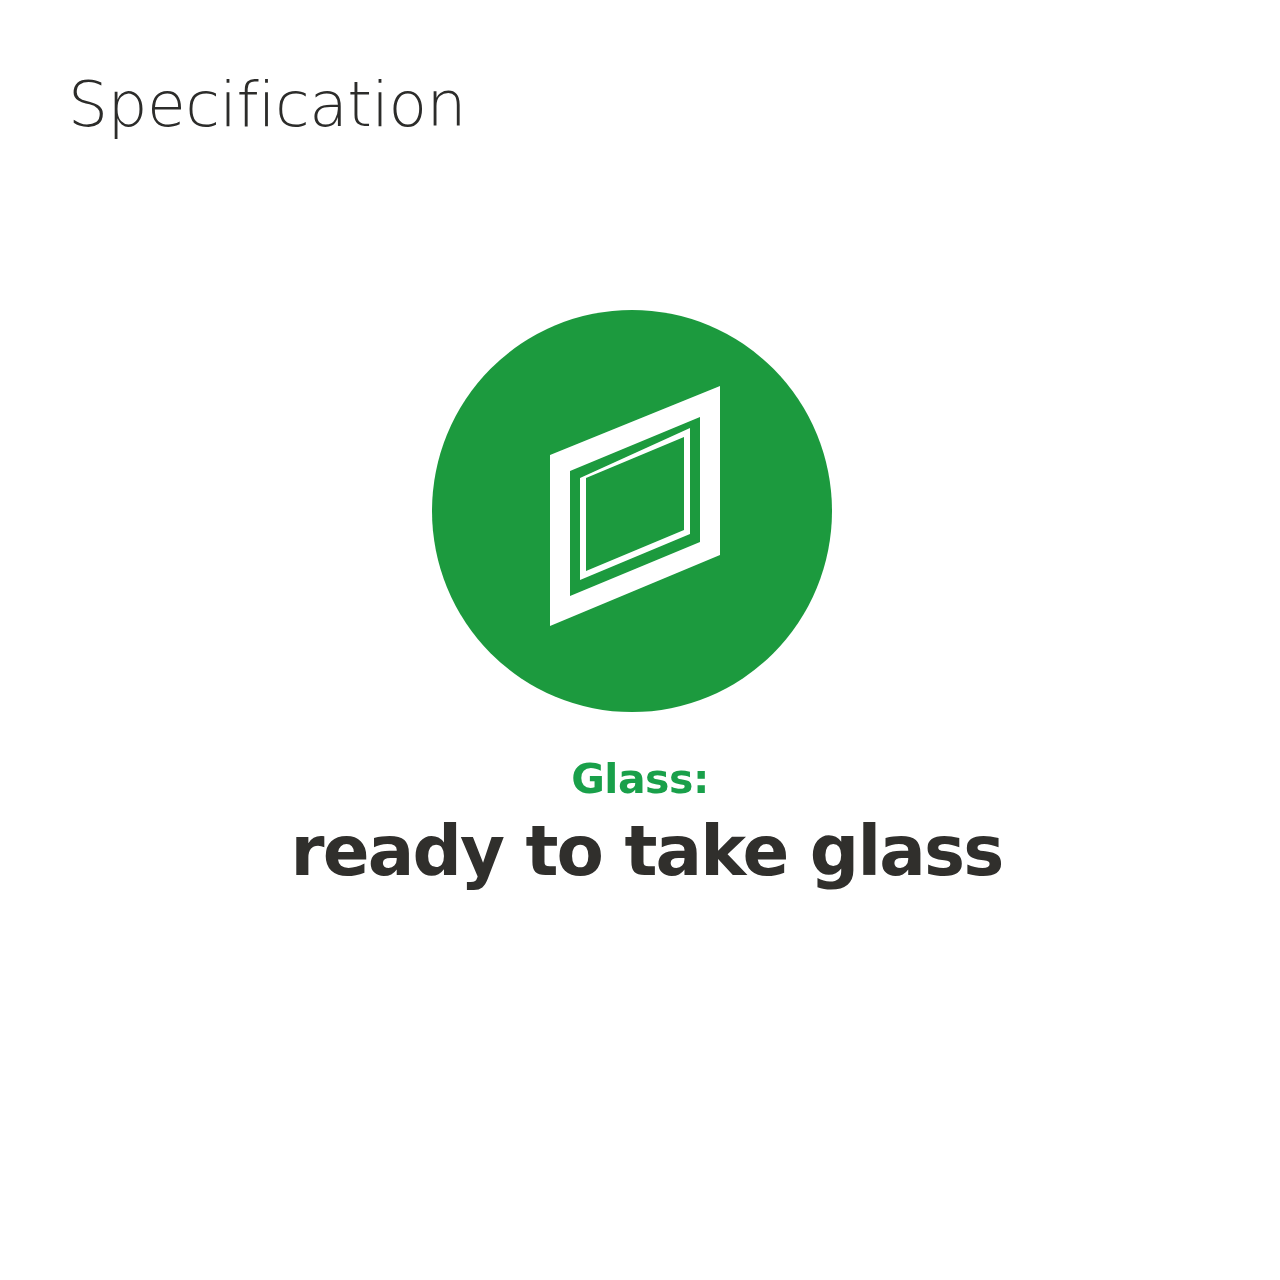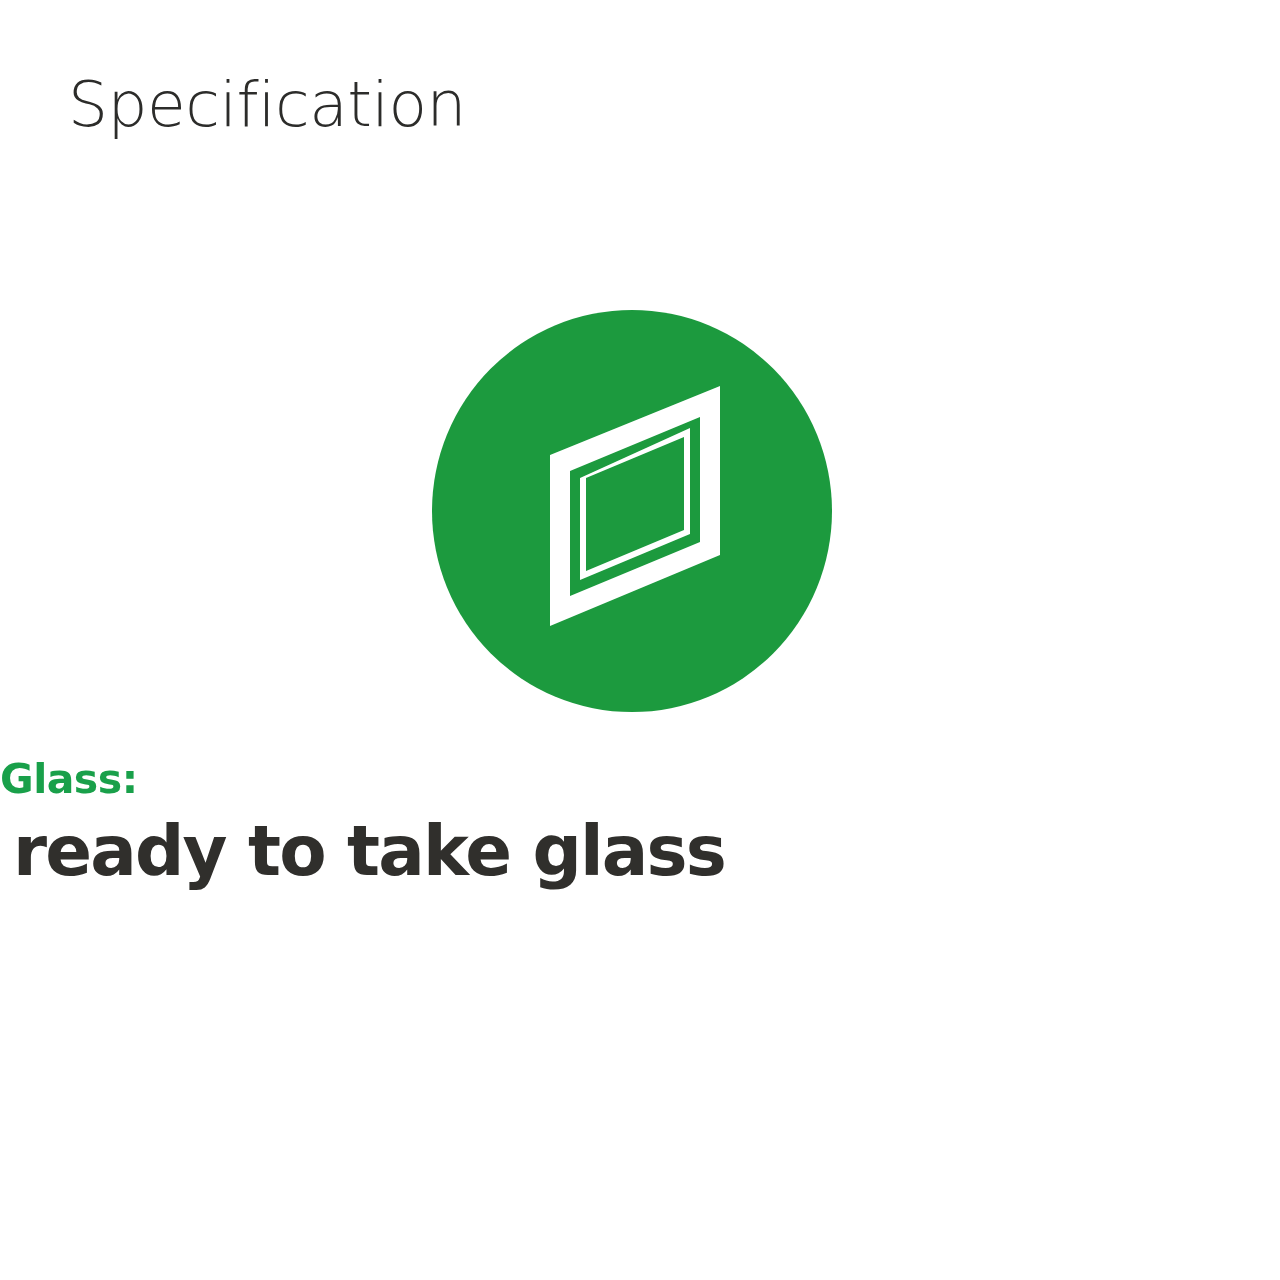--- a/index.html
+++ b/index.html
@@ -56,21 +56,21 @@
     height: 402px;
     display: block;
   }
 
   
   .caption-block {
     position: absolute;
     left: 0;
     right: 0;
     top: 756px;
-    text-align: left;
+    text-align: center;
   }
   .glass-label {
     font-family: "DejaVu Sans", sans-serif;
     font-size: 41px;
     font-weight: 700;
     letter-spacing: -0.5px;
     color: #19a04a;
     line-height: 1.15;
   }
   .headline {

